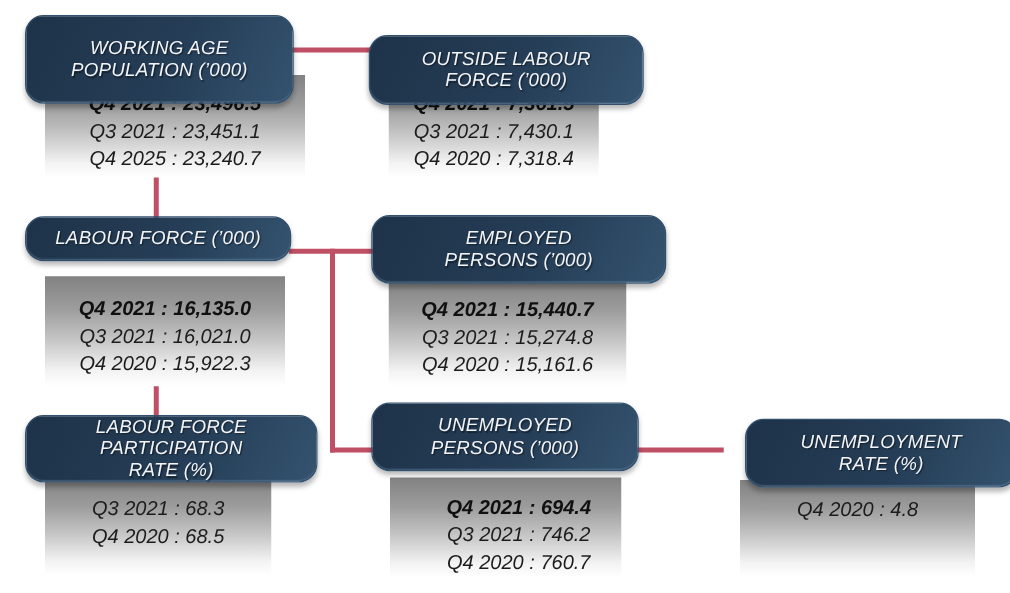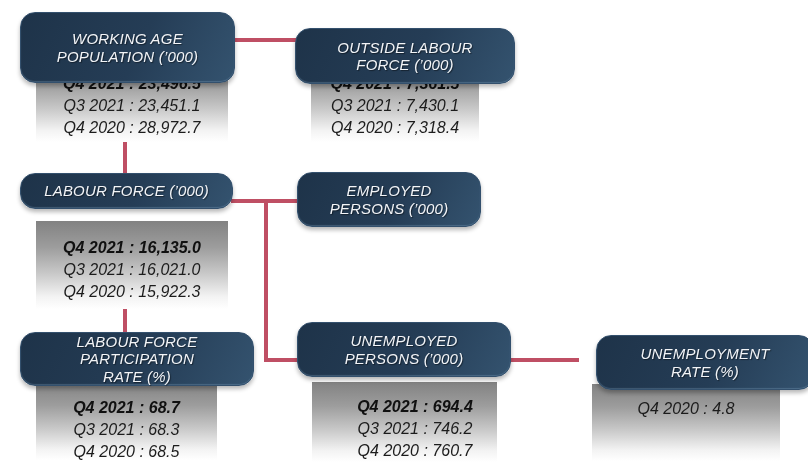--- a/index.html
+++ b/index.html
@@ -65,24 +65,24 @@
   <div class="connector" style="left: 231px; top: 199px; width: 68px; height: 4px; background: rgb(191, 79, 100);"></div>
   <div class="connector" style="left: 264px; top: 199px; width: 4px; height: 163px; background: rgb(191, 79, 100);"></div>
   <div class="connector" style="left: 264px; top: 358px; width: 35px; height: 4px; background: rgb(191, 79, 100);"></div>
   <div class="connector" style="left: 123px; top: 302px; width: 4px; height: 34px; background: rgb(191, 79, 100);"></div>
   <div class="connector" style="left: 509px; top: 358px; width: 70px; height: 4px; background: rgb(191, 79, 100);"></div>
 
   <div class="node-header" style="left:20px; top:12px; width:215px; height:71px;align-items:center;">
     <span class="node-title">WORKING AGE
 POPULATION (’000)</span>
   </div>
-  <div class="node-stats" style="left:36px; top:60px; width:192px; height:82px; padding-top:13px;">
+  <div class="node-stats" style="left:36px; top:60px; width:208px; height:82px; padding-top:13px;">
     <div class="stat primary">Q4 2021 : 23,496.5</div>
     <div class="stat">Q3 2021 : 23,451.1</div>
-    <div class="stat">Q4 2020 : 28,972.7</div>
+    <div class="stat">Q4 2025 : 23,240.7</div>
   </div>
 
   <div class="node-header" style="left:295px; top:12px; width:220px; height:56px;margin-top:16px;">
     <span class="node-title">OUTSIDE LABOUR
 FORCE (’000)</span>
   </div>
   <div class="node-stats" style="left:311px; top:60px; width:168px; height:82px; padding-top:13px;">
     <div class="stat primary">Q4 2021 : 7,361.5</div>
     <div class="stat">Q3 2021 : 7,430.1</div>
     <div class="stat">Q4 2020 : 7,318.4</div>
@@ -90,32 +90,36 @@
 
   <div class="node-header" style="left:20px; top:173px; width:213px; height:36px;">
     <span class="node-title">LABOUR FORCE (’000)</span>
   </div>
   <div class="node-stats" style="left:36px; top:221px; width:192px; height:88px; padding-top:16px;">
     <div class="stat primary">Q4 2021 : 16,135.0</div>
     <div class="stat">Q3 2021 : 16,021.0</div>
     <div class="stat">Q4 2020 : 15,922.3</div>
   </div>
 
-  <div class="node-header" style="left:297px; top:172px; width:184px; height:55px;">
+  <div class="node-header" style="left:297px; top:172px; width:236px; height:55px;">
     <span class="node-title">EMPLOYED
 PERSONS (’000)</span>
+  </div>
+  <div class="node-stats" style="left:311px; top:223px; width:190px; height:86px; padding-top:15px;">
+    <div class="stat primary">Q4 2021 : 15,440.7</div>
+    <div class="stat">Q3 2021 : 15,274.8</div>
+    <div class="stat">Q4 2020 : 15,161.6</div>
   </div>
 
   <div class="node-header" style="left:20px; top:332px; width:234px; height:54px;">
     <span class="node-title">LABOUR FORCE
 PARTICIPATION
 RATE (%)</span>
   </div>
   <div class="node-stats" style="left:36px; top:382px; width:181px; height:78px; padding-top:15px;">
-    <div class="stat primary">Q4 2021 : 68.7</div>
     <div class="stat">Q3 2021 : 68.3</div>
     <div class="stat">Q4 2020 : 68.5</div>
   </div>
 
   <div class="node-header" style="left:297px; top:322px; width:214px; height:55px;">
     <span class="node-title">UNEMPLOYED
 PERSONS (’000)</span>
   </div>
   <div class="node-stats" style="left:312px; top:382px; width:185px; height:80px; padding-top:14px;padding-left:21px;">
     <div class="stat primary">Q4 2021 : 694.4</div>

